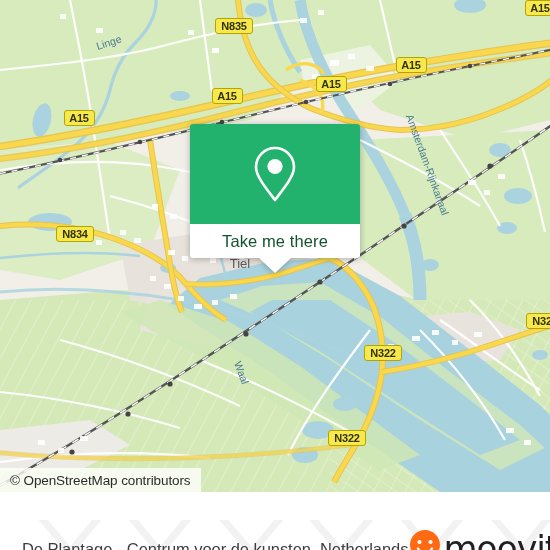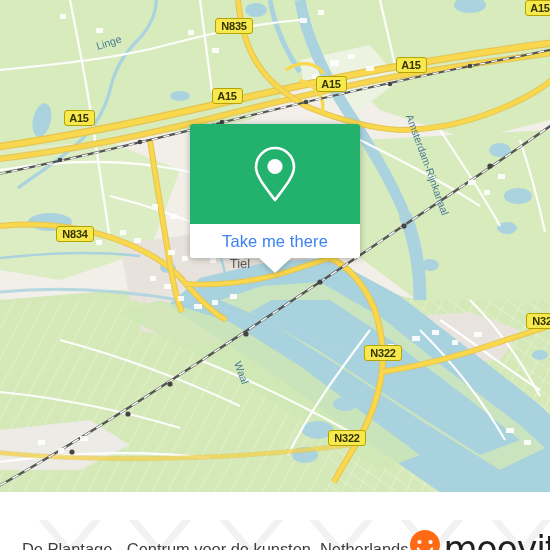--- a/index.html
+++ b/index.html
@@ -36,21 +36,21 @@
     border-radius:3px 3px 0 0;
     display:flex;align-items:center;justify-content:center;
   }
   #callout .pin-svg{display:block;}
   #callout .white{
     height:34px;background:#ffffff;
     border-radius:0 0 3px 3px;
     display:flex;align-items:center;justify-content:center;
   }
   #callout .label{
-    font-size:16.5px;color:#3b82f6;letter-spacing:.1px;text-align:right;
+    font-size:16.5px;color:#14532d;letter-spacing:.1px;text-align:right;
   }
   #callout .tail{
     position:absolute;left:50%;top:134px;transform:translateX(-50%);
     width:0;height:0;
     border-left:16px solid transparent;
     border-right:16px solid transparent;
     border-top:15px solid #ffffff;
   }
 
   
@@ -291,20 +291,23 @@
         <div style="position: absolute; box-sizing: border-box; display: flex; align-items: center; justify-content: center; left: 211.5px; top: 88px; width: 31px; height: 16px; background: rgb(247, 233, 77); border: 1.4px solid rgb(181, 164, 0); border-radius: 3px; font-family: &quot;Liberation Sans&quot;, sans-serif; font-size: 11px; font-weight: bold; color: rgb(51, 51, 0); letter-spacing: -0.2px; line-height: 1;">A15</div>
         <div style="position: absolute; box-sizing: border-box; display: flex; align-items: center; justify-content: center; left: 63.5px; top: 110px; width: 31px; height: 16px; background: rgb(247, 233, 77); border: 1.4px solid rgb(181, 164, 0); border-radius: 3px; font-family: &quot;Liberation Sans&quot;, sans-serif; font-size: 11px; font-weight: bold; color: rgb(51, 51, 0); letter-spacing: -0.2px; line-height: 1;">A15</div>
         <div style="position: absolute; box-sizing: border-box; display: flex; align-items: center; justify-content: center; left: 524.5px; top: 0px; width: 31px; height: 16px; background: rgb(247, 233, 77); border: 1.4px solid rgb(181, 164, 0); border-radius: 3px; font-family: &quot;Liberation Sans&quot;, sans-serif; font-size: 11px; font-weight: bold; color: rgb(51, 51, 0); letter-spacing: -0.2px; line-height: 1;">A15</div>
         <div style="position: absolute; box-sizing: border-box; display: flex; align-items: center; justify-content: center; left: 56px; top: 226px; width: 38px; height: 16px; background: rgb(247, 233, 77); border: 1.4px solid rgb(181, 164, 0); border-radius: 3px; font-family: &quot;Liberation Sans&quot;, sans-serif; font-size: 11px; font-weight: bold; color: rgb(51, 51, 0); letter-spacing: -0.2px; line-height: 1;">N834</div>
         <div style="position: absolute; box-sizing: border-box; display: flex; align-items: center; justify-content: center; left: 364px; top: 345px; width: 38px; height: 16px; background: rgb(247, 233, 77); border: 1.4px solid rgb(181, 164, 0); border-radius: 3px; font-family: &quot;Liberation Sans&quot;, sans-serif; font-size: 11px; font-weight: bold; color: rgb(51, 51, 0); letter-spacing: -0.2px; line-height: 1;">N322</div>
         <div style="position: absolute; box-sizing: border-box; display: flex; align-items: center; justify-content: center; left: 328px; top: 430px; width: 38px; height: 16px; background: rgb(247, 233, 77); border: 1.4px solid rgb(181, 164, 0); border-radius: 3px; font-family: &quot;Liberation Sans&quot;, sans-serif; font-size: 11px; font-weight: bold; color: rgb(51, 51, 0); letter-spacing: -0.2px; line-height: 1;">N322</div>
         <div style="position: absolute; box-sizing: border-box; display: flex; align-items: center; justify-content: center; left: 526px; top: 313px; width: 38px; height: 16px; background: rgb(247, 233, 77); border: 1.4px solid rgb(181, 164, 0); border-radius: 3px; font-family: &quot;Liberation Sans&quot;, sans-serif; font-size: 11px; font-weight: bold; color: rgb(51, 51, 0); letter-spacing: -0.2px; line-height: 1;">N322</div>
       </div>
   </div>
 
+  <div id="attribution">
+    <span>© OpenStreetMap contributors</span>
+  </div>
 
   <div id="callout">
     <div class="green">
       <svg class="pin-svg" width="46" height="58" viewBox="0 0 46 58">
         <path d="M23 3 C12.5 3 4 11.5 4 22 C4 31 13 42 23 55 C33 42 42 31 42 22 C42 11.5 33.5 3 23 3 Z" fill="none" stroke="#ffffff" stroke-width="2.6" stroke-linejoin="round"></path>
         <circle cx="23" cy="21.5" r="7.6" fill="#ffffff"></circle>
       </svg>
     </div>
     <div class="white">
       <span class="label">Take me there</span>

